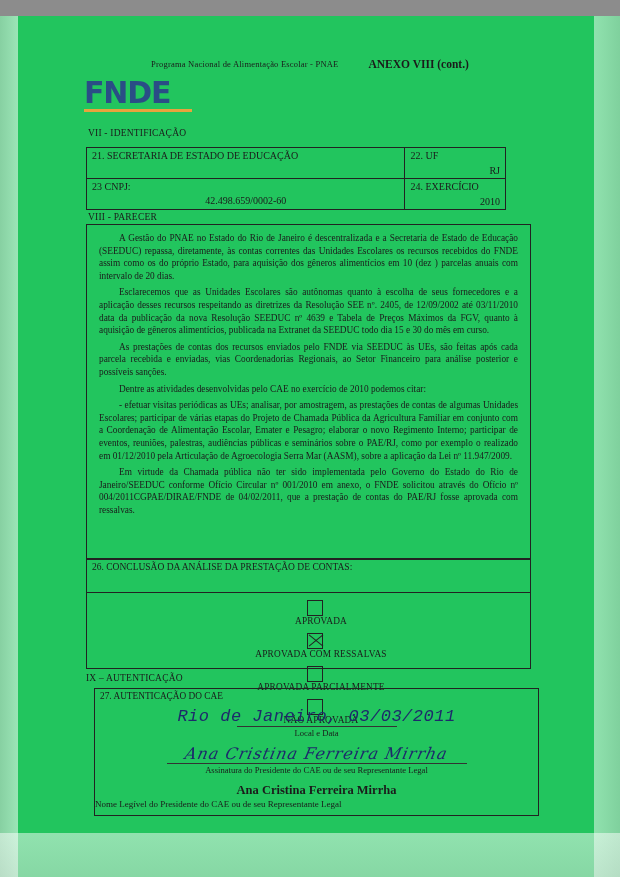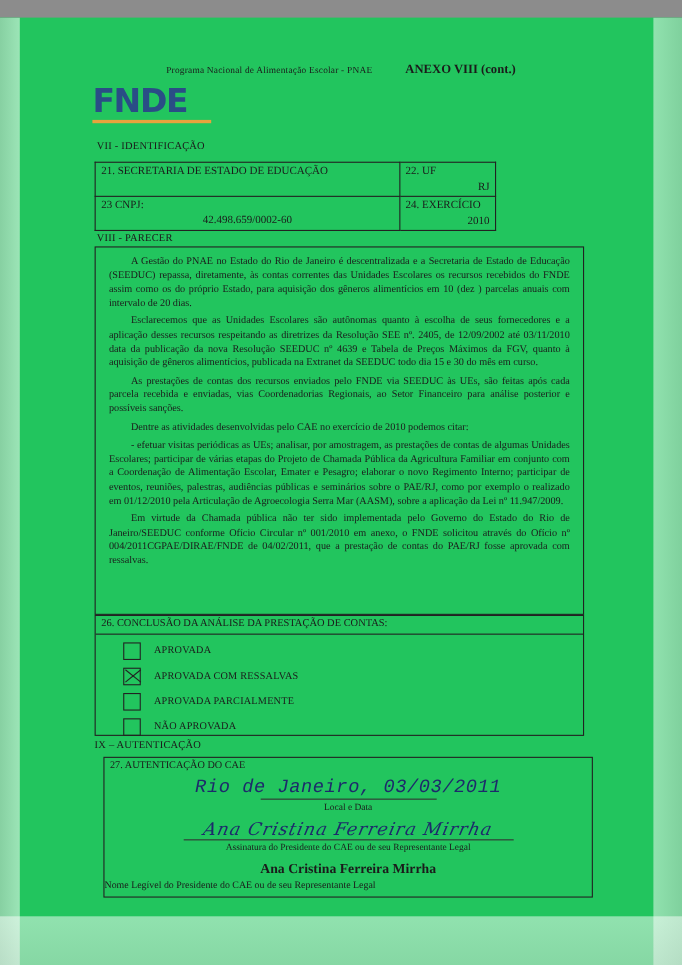--- a/index.html
+++ b/index.html
@@ -96,21 +96,21 @@
     letter-spacing: .2px;
   }
   #sec-vii { top: 112px; left: 88px; }
   #sec-viii { top: 196px; left: 88px; }
   #sec-ix  { top: 657px; left: 86px; }
 
   table.ident {
     position: absolute;
     top: 131px;
     left: 86px;
-    width: 365px;
+    width: 420px;
     border-collapse: collapse;
     font-size: 10px;
   }
   table.ident td {
     border: 1px solid #222;
     padding: 2px 5px 2px 5px;
     vertical-align: top;
     height: 26px;
   }
   .cell-label { font-size: 10px; }
@@ -149,28 +149,29 @@
     position: absolute;
     top: 543px;
     left: 86px;
     width: 445px;
     height: 110px;
     border: 1px solid #222;
     box-sizing: border-box;
   }
   .conclusao-title {
     font-size: 9.5px;
-    padding: 2px 0 0 5px;
+    padding: 2px 0 16px 5px;
     border-bottom: 1px solid #222;
     height: 14px;
   }
   .opt {
     display: flex;
     align-items: center;
     margin: 7px 0 0 25px;
+    flex-direction: column;
   }
   .box {
     width: 14px;
     height: 14px;
     border: 1px solid #222;
     margin-right: 12px;
     position: relative;
     flex: 0 0 auto;
   }
   .box.checked::before,

